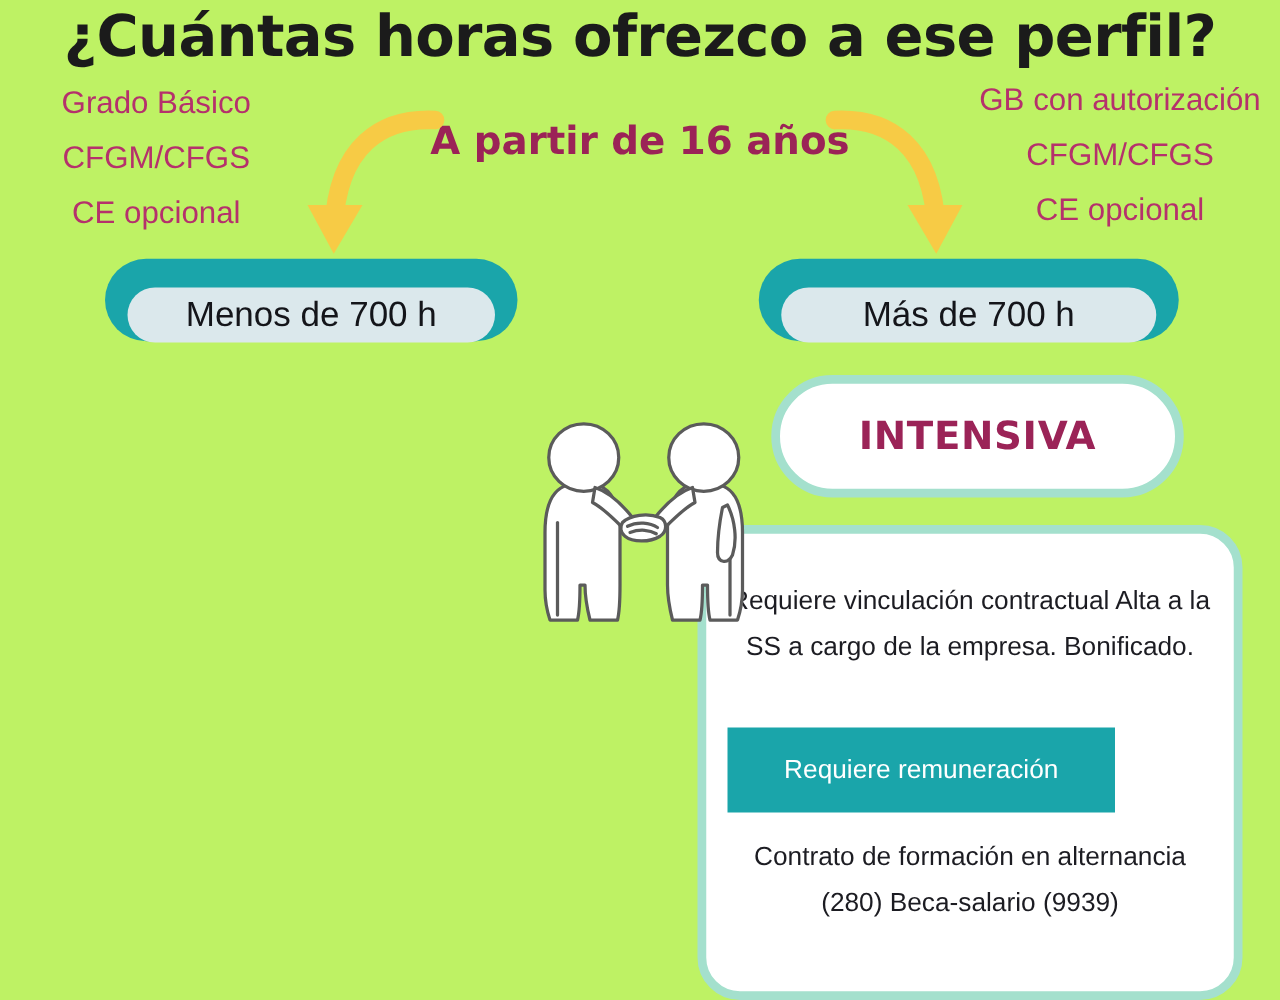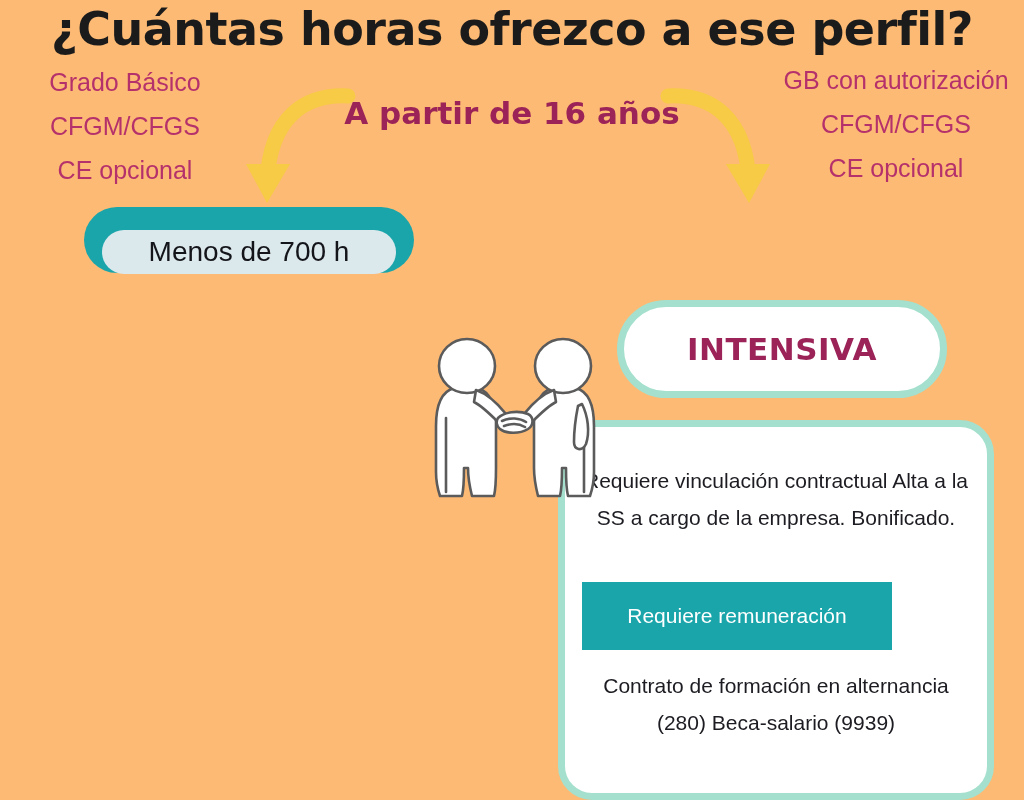--- a/index.html
+++ b/index.html
@@ -7,21 +7,21 @@
     padding: 0;
     background: #ffffff;
   }
   body {
     font-family: "DejaVu Sans", sans-serif;
   }
   #canvas {
     position: relative;
     width: 1024px;
     height: 800px;
-    background: #fdba74;
+    background: #bef264;
     overflow: hidden;
   }
 
   
   #page-title {
     position: absolute;
     left: 0;
     top: 2px;
     width: 1024px;
     text-align: center;
@@ -203,20 +203,23 @@
     <svg width="120" height="118" viewBox="0 0 120 118">
       <path d="M8 10 C 50 8, 86 30, 89 96" stroke="#f7cb45" stroke-width="15" fill="none" stroke-linecap="round"></path>
       <path d="M66 78 L 89 117 L 110 78 Z" fill="#f7cb45"></path>
     </svg>
   </div>
 
   <div class="hours-pill" id="pill-left">
     <div class="hours-pill-inner">Menos de 700 h</div>
   </div>
 
+  <div class="hours-pill" id="pill-right">
+    <div class="hours-pill-inner">Más de 700 h</div>
+  </div>
 
 
   <div class="mode-pill" id="mode-right">INTENSIVA</div>
 
 
   <div class="detail-card" id="card-right">
     <div class="card-text" id="right-top">Requiere vinculación contractual Alta a la SS a cargo de la empresa. Bonificado.</div>
     <div class="banner" id="right-banner">Requiere remuneración</div>
     <div class="card-text" id="right-bottom">Contrato de formación en alternancia (280) Beca-salario (9939)</div>
   </div>

